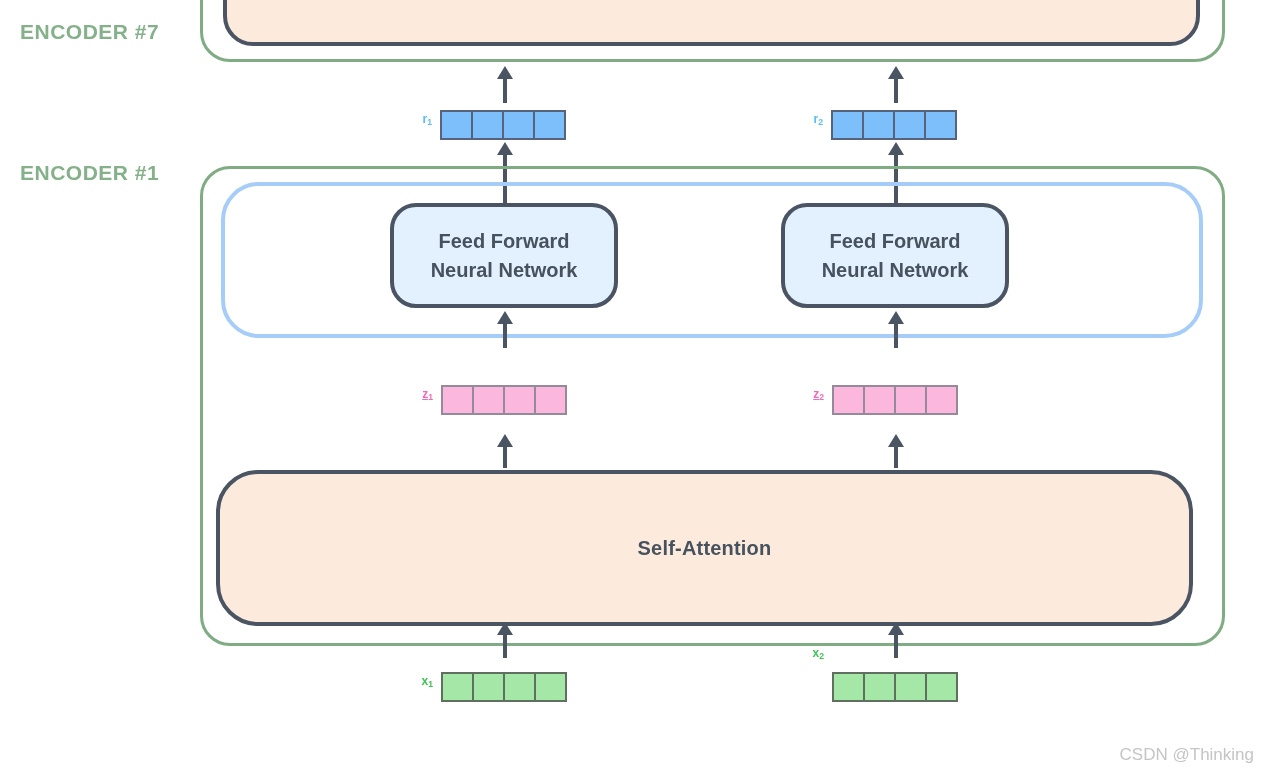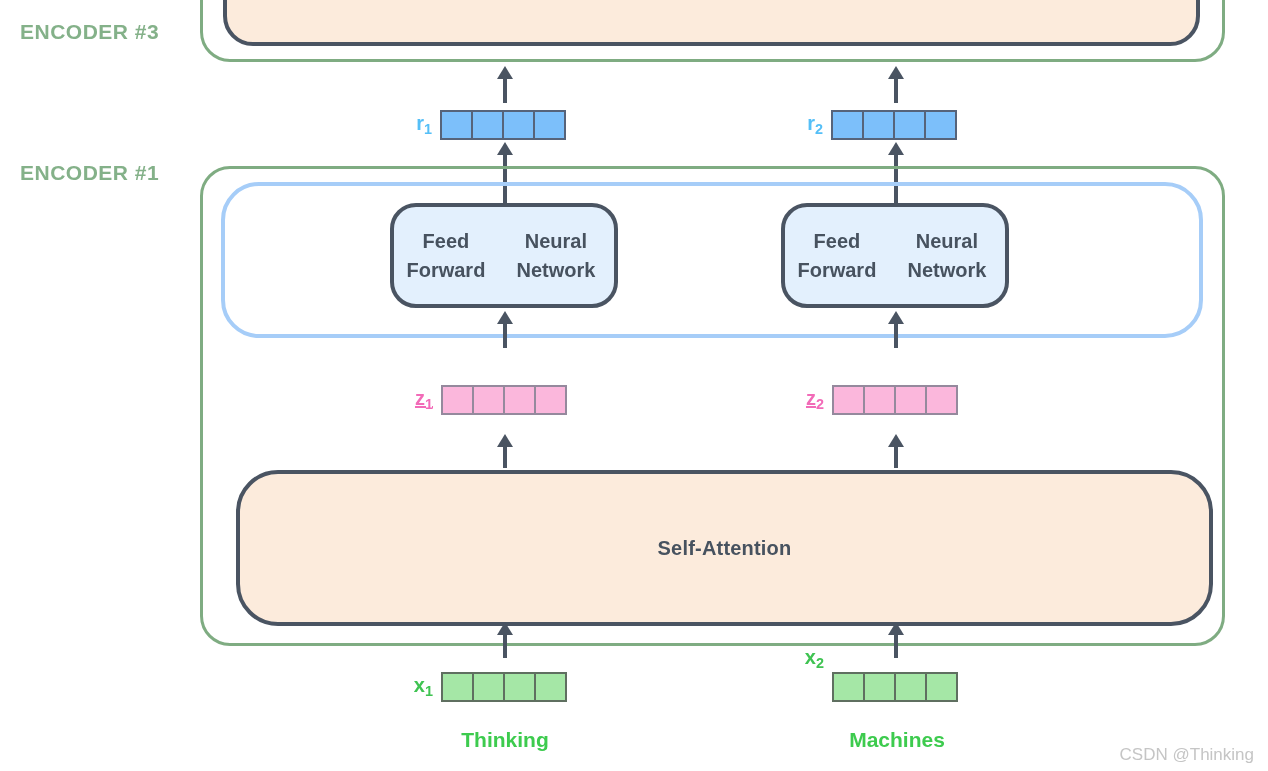--- a/index.html
+++ b/index.html
@@ -12,51 +12,51 @@
     position:absolute;border:3px solid var(--green-border);
     border-radius:30px;background:transparent;
   }
   .enc2-shell{left:200px;top:-70px;width:1019px;height:126px;}
   .enc1-shell{left:200px;top:166px;width:1019px;height:474px;}
   .peach-box{
     position:absolute;background:var(--peach-fill);
     border:4px solid var(--slate);border-radius:30px;
   }
   .peach-top{left:223px;top:-52px;width:969px;height:90px;}
-  .sa-box{left:236px;top:470px;width:969px;height:148px;border-radius:42px;
+  .sa-box{left:216px;top:470px;width:969px;height:148px;border-radius:42px;
     display:flex;align-items:center;justify-content:center;}
   .sa-label{font-size:20px;font-weight:600;color:var(--slate-text);letter-spacing:.2px;}
   .blue-shell{
     position:absolute;left:221px;top:182px;width:974px;height:148px;
     border:4px solid var(--blue-border);border-radius:38px;background:transparent;
   }
   .ffnn{
     position:absolute;top:203px;width:220px;height:97px;
     background:var(--ffnn-fill);border:4px solid var(--slate);border-radius:26px;
-    display:flex;flex-direction:row;align-items:center;justify-content:center;
+    display:flex;flex-direction:column;align-items:center;justify-content:center;
     font-size:20px;font-weight:600;color:var(--slate-text);line-height:29px;text-align:center;
   }
   .ffnn-1{left:390px;}
   .ffnn-2{left:781px;}
   
   .enc-label{
     position:absolute;left:20px;font-size:21px;font-weight:700;
     color:var(--green-text);letter-spacing:.5px;
   }
   .enc-label-2{top:20px;}
   .enc-label-1{top:161px;}
   
   .vec{position:absolute;display:flex;}
   .vec .cell{width:33px;height:30px;border:2px solid;box-sizing:border-box;}
   .vec .cell + .cell{margin-left:-2px;}
   .vec-r .cell{background:var(--r-fill);border-color:var(--r-cell-border);}
   .vec-z .cell{background:var(--z-fill);border-color:var(--z-cell-border);}
   .vec-x .cell{background:var(--x-fill);border-color:var(--x-cell-border);}
   .vec-label{
-    position:absolute;width:52px;text-align:right;font-size:20px;font-weight:700;
+    position:absolute;width:52px;text-align:right;font-size:12px;font-weight:700;
   }
   .vec-label .sub{font-size:0.72em;vertical-align:-0.28em;}
   .lab-r{color:var(--r-label);}
   .lab-z{color:var(--z-label);text-decoration:underline;}
   .lab-x{color:var(--x-label);}
   
   .arrow{position:absolute;display:flex;flex-direction:column;align-items:center;transform:translateX(-50%);}
   .arrow .head{width:0;height:0;border-left:8px solid transparent;border-right:8px solid transparent;border-bottom:13px solid var(--slate);}
   .arrow .stem{width:4px;background:var(--slate);flex:1;}
   
@@ -71,21 +71,21 @@
     position:absolute;right:14px;bottom:6px;font-size:17px;color:var(--watermark);
   }
 </style>
 </head>
 <body>
 
 <div id="stage">
 
   <div class="enc-shell enc2-shell"></div>
   <div class="peach-box peach-top"></div>
-  <div class="enc-label enc-label-2">ENCODER #3</div>
+  <div class="enc-label enc-label-2">ENCODER #7</div>
 
   <div class="arrow" style="left:505px;top:66px;height:37px;">
       <div class="head"></div>
       <div class="stem"></div>
     </div>
   <div class="arrow" style="left:896px;top:66px;height:37px;">
       <div class="head"></div>
       <div class="stem"></div>
     </div>
 
@@ -180,18 +180,16 @@
       <div class="cell"></div>
   </div>
   <div class="vec-label lab-x" style="left:772px;top:646px;"><span>x</span><span class="sub">2</span></div>
   <div class="vec vec-x" style="left:832px;top:672px;">
     <div class="cell"></div>
       <div class="cell"></div>
       <div class="cell"></div>
       <div class="cell"></div>
   </div>
 
-  <div class="word word-1">Thinking</div>
-  <div class="word word-2">Machines</div>
 
   <div class="watermark">CSDN @Thinking</div>
 
 </div>
 
 </body></html>

